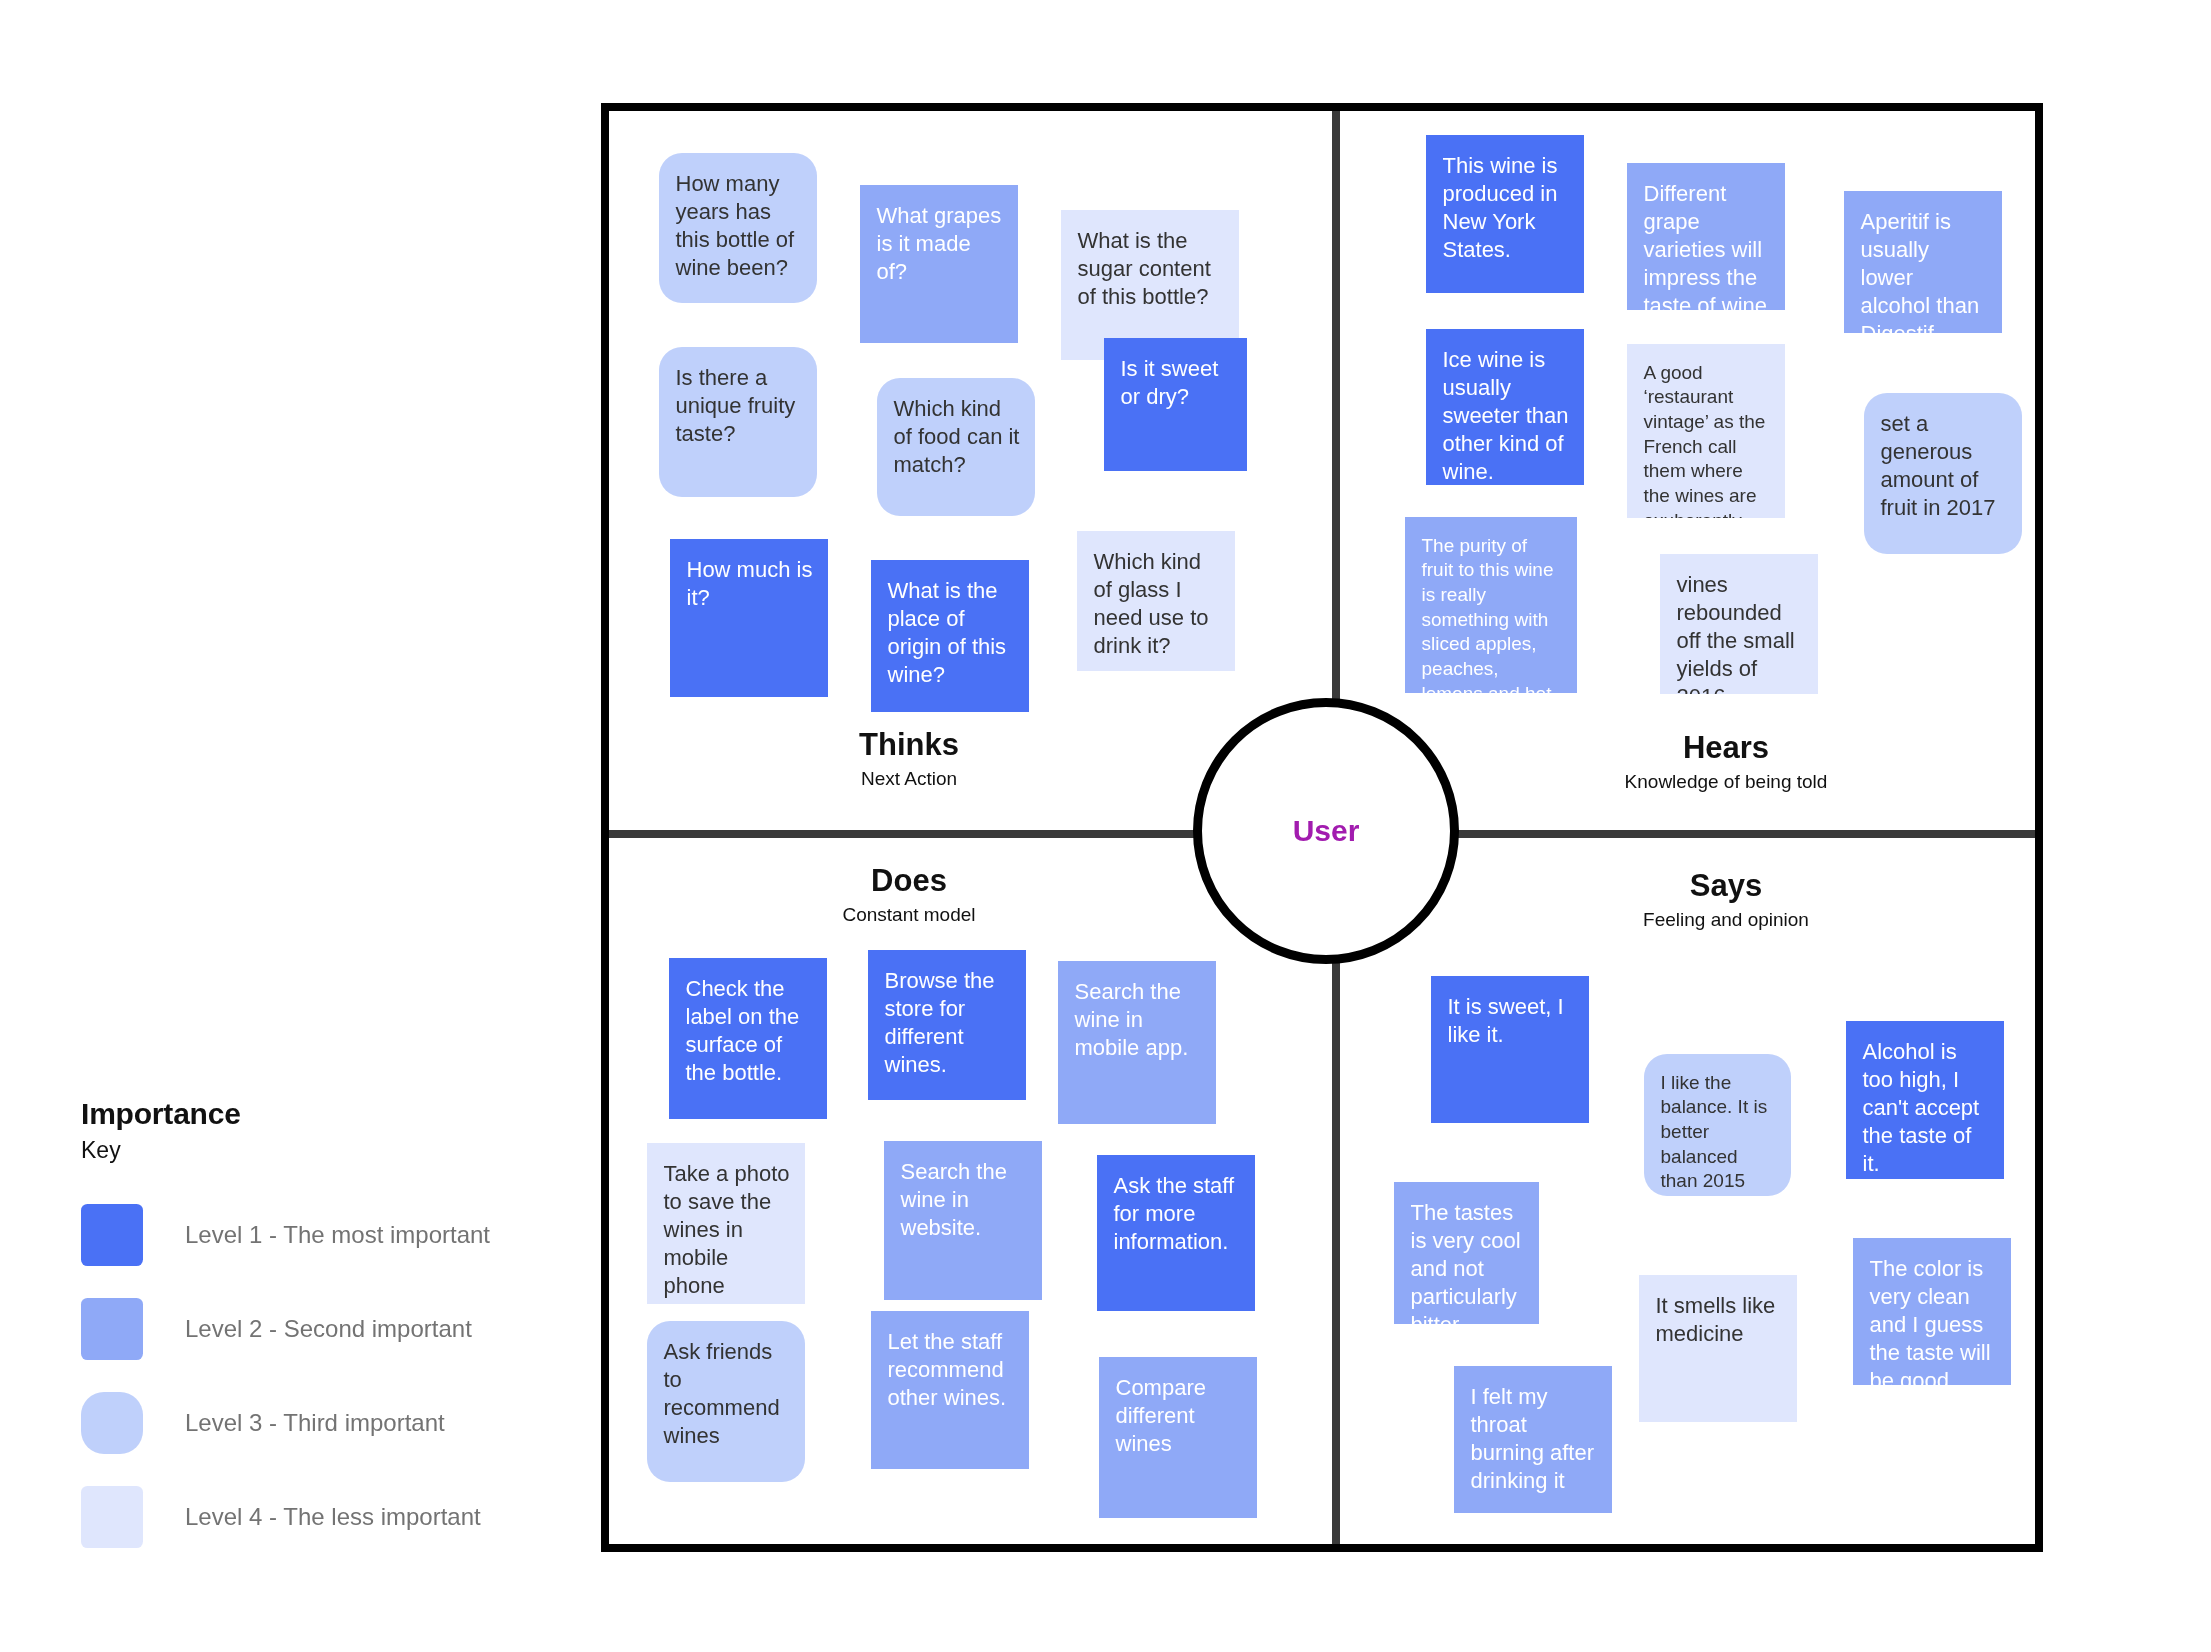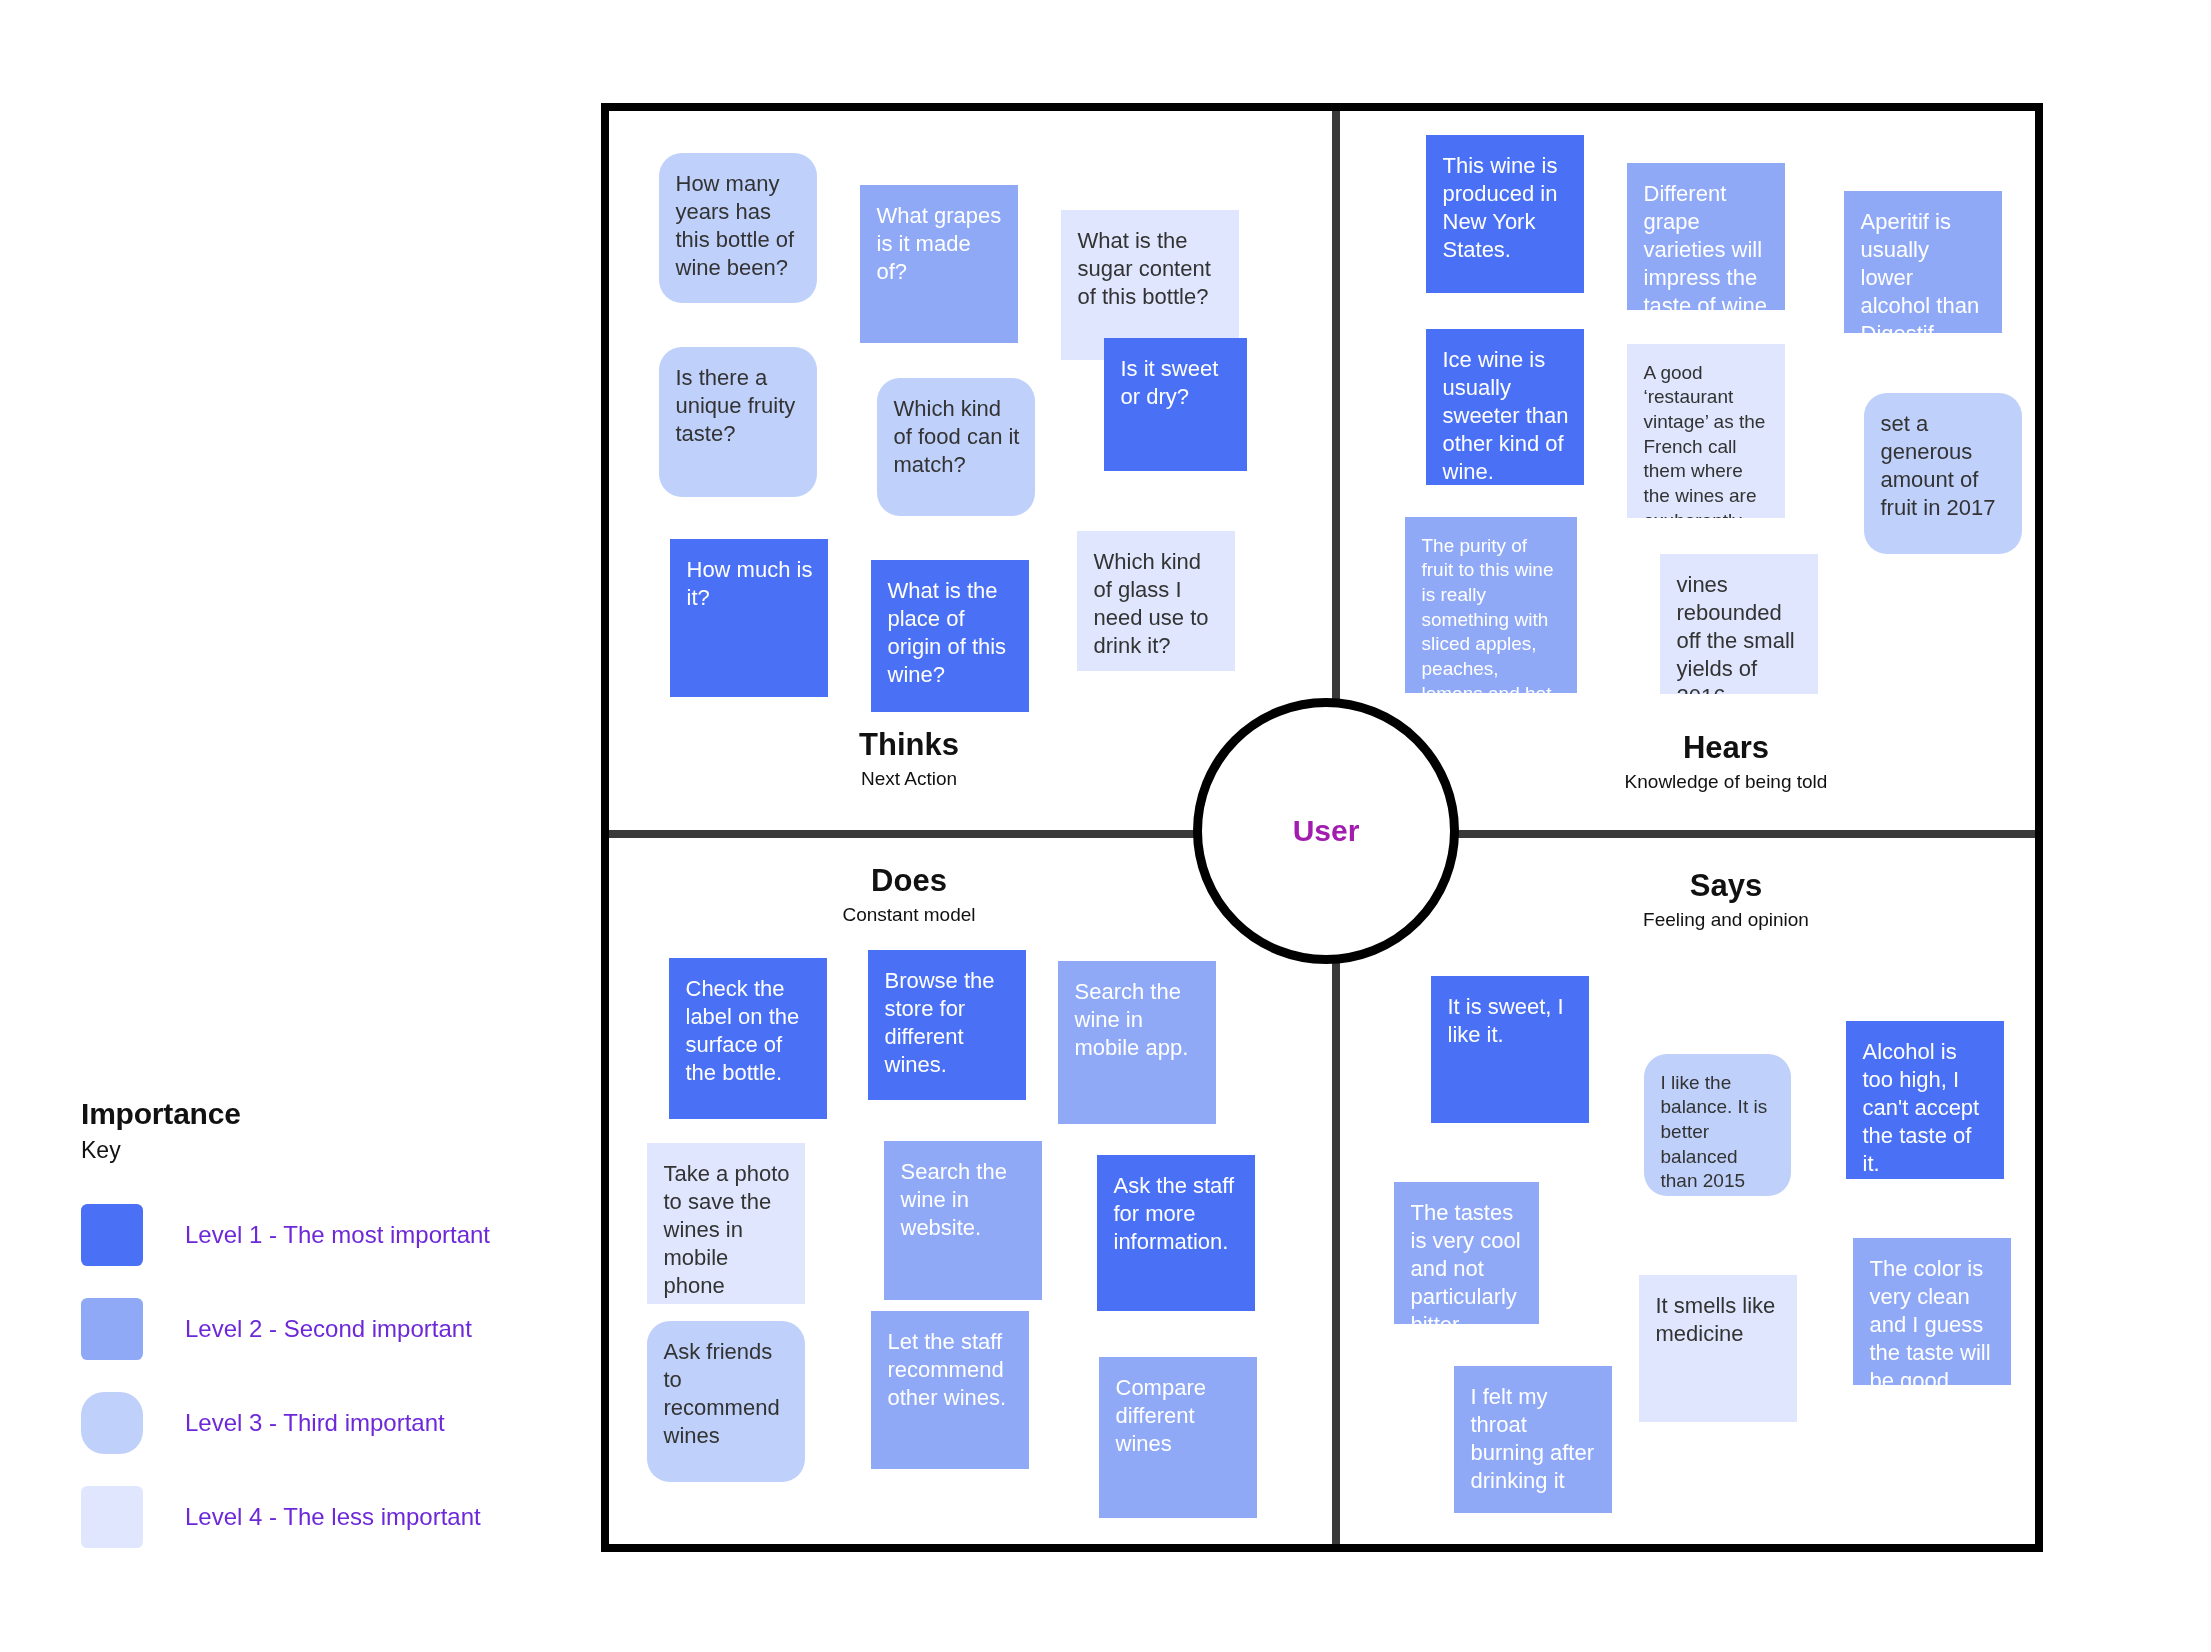--- a/index.html
+++ b/index.html
@@ -41,21 +41,21 @@
     margin-bottom: 32px;
   }
   .legend-swatch {
     width: 62px;
     height: 62px;
     border-radius: 6.4px;
     flex: 0 0 auto;
   }
   .legend-label {
     font-size: 24px;
-    color: #6d28d9;
+    color: #737373;
     margin-left: 42px;
     white-space: nowrap;
   }
 
   
   #map-frame {
     position: absolute;
     left: 601px;
     top: 103px;
     width: 1442px;

